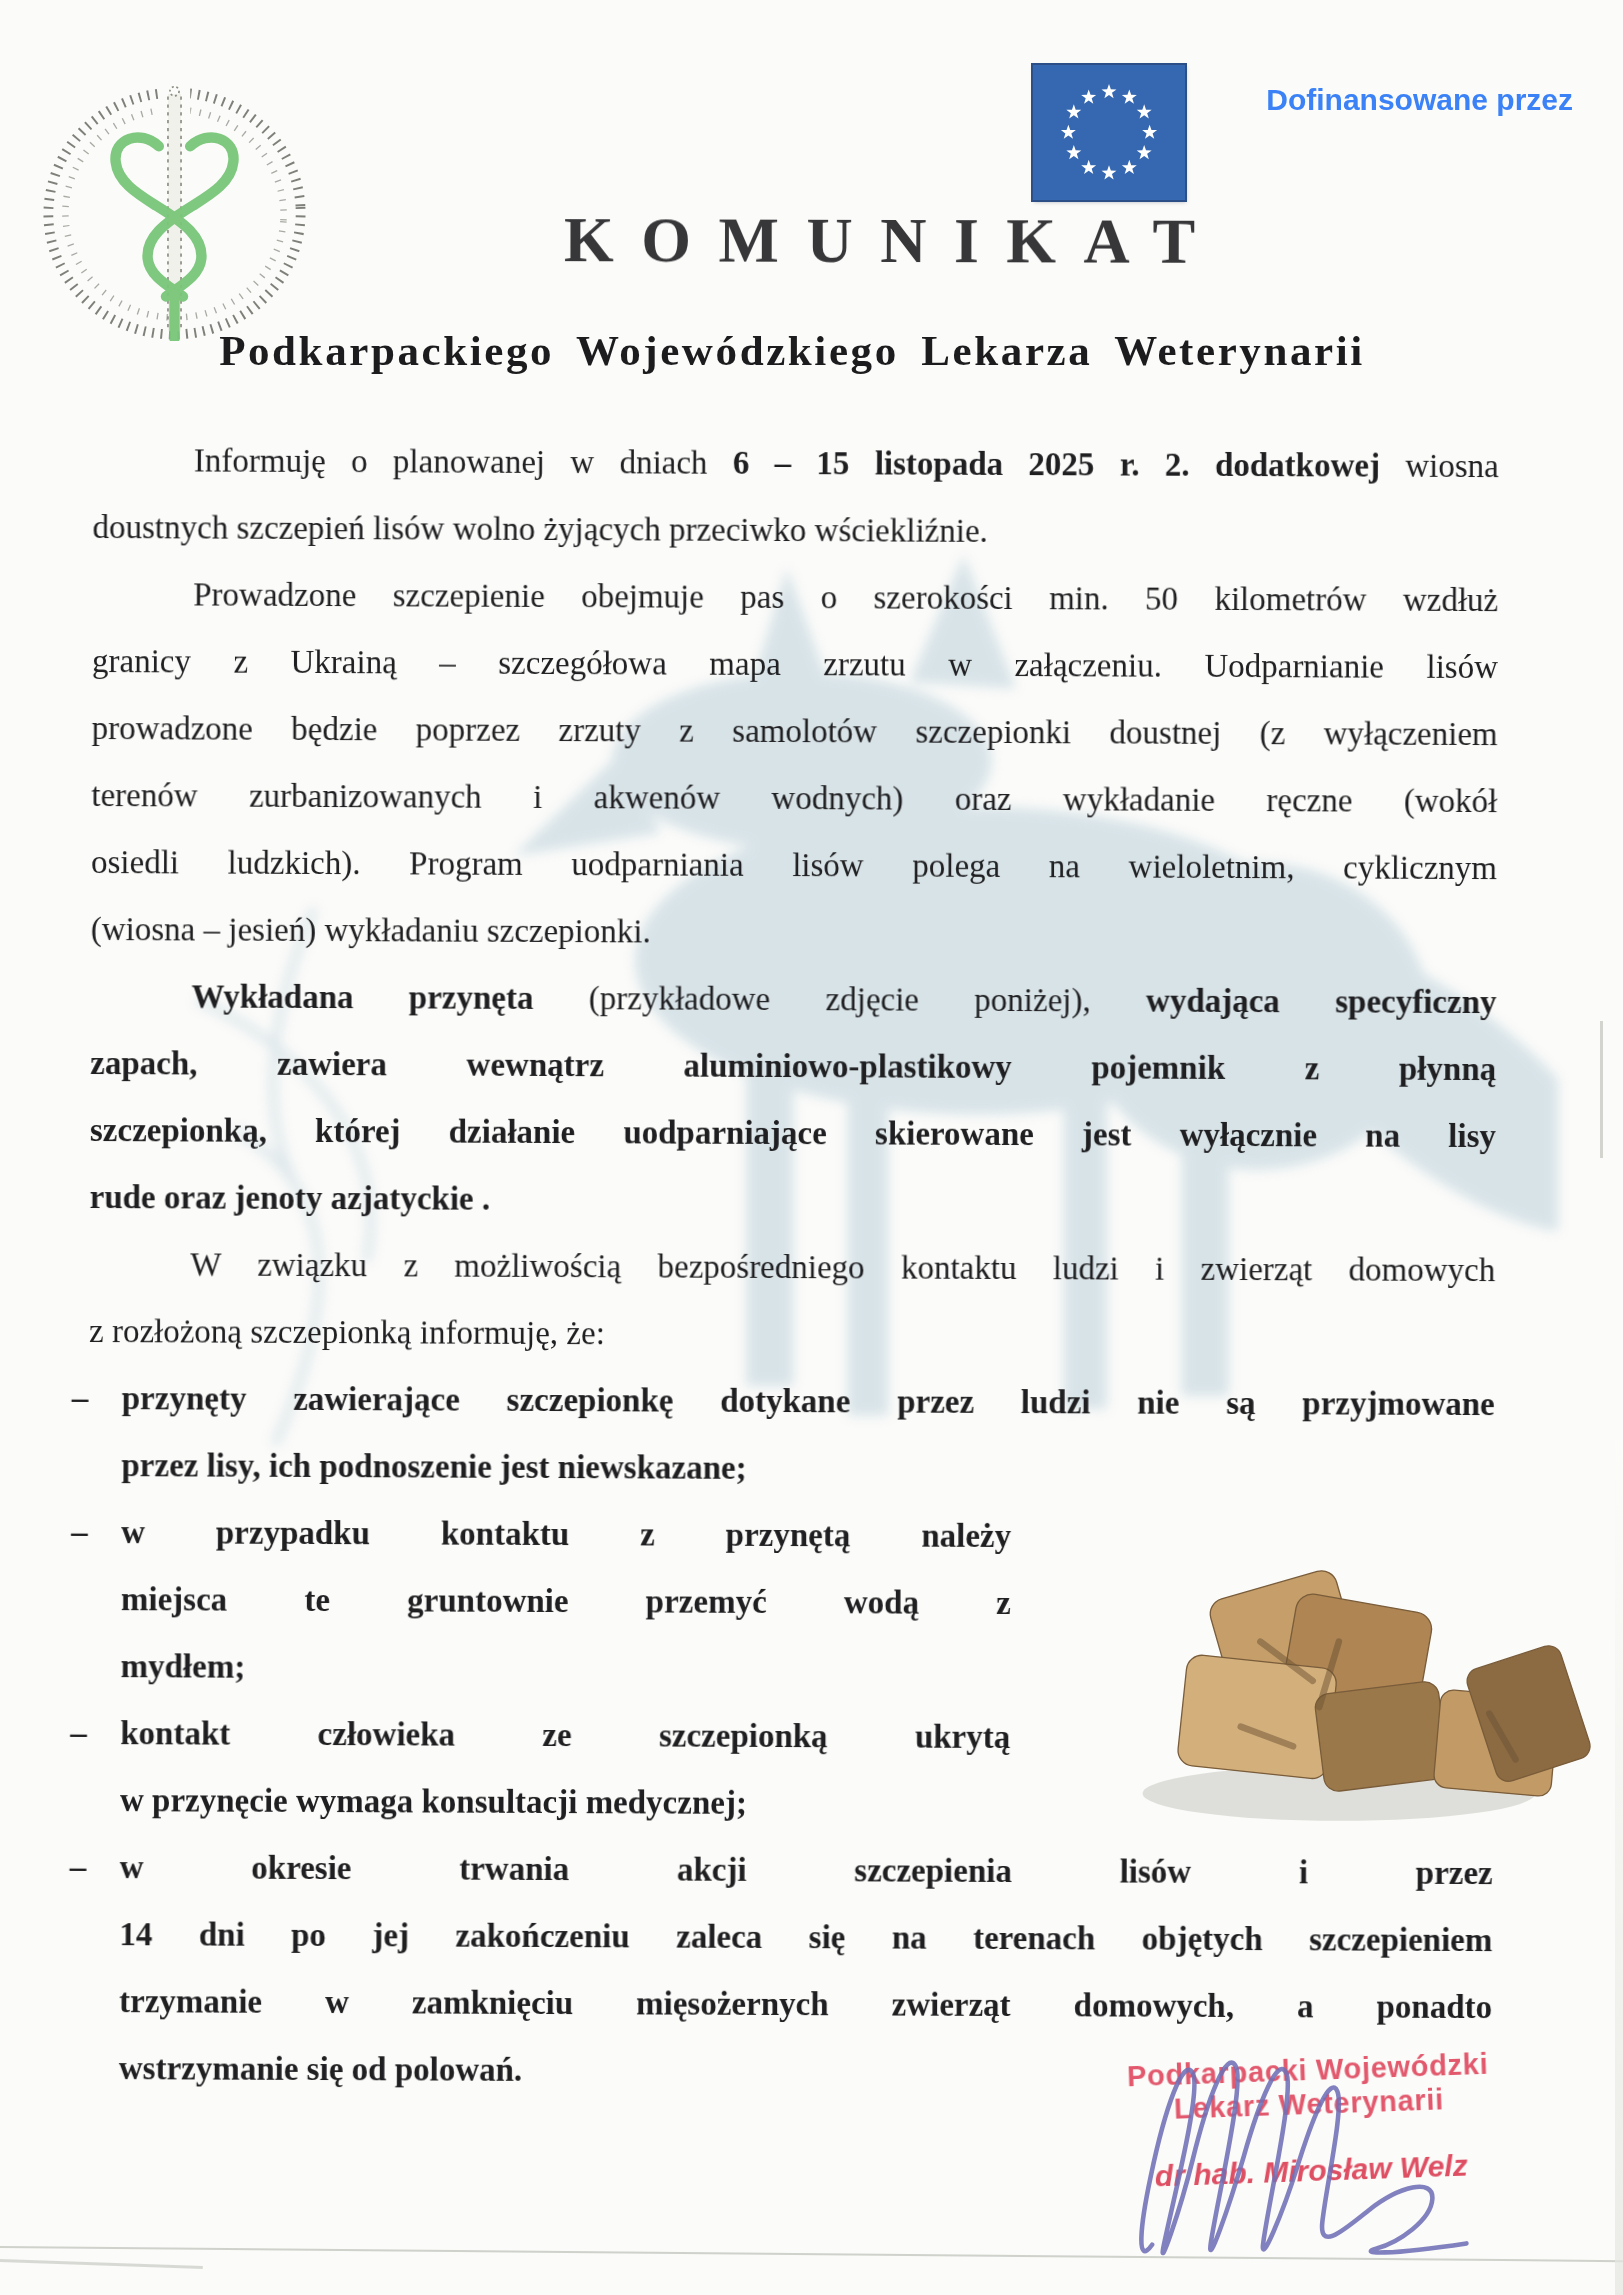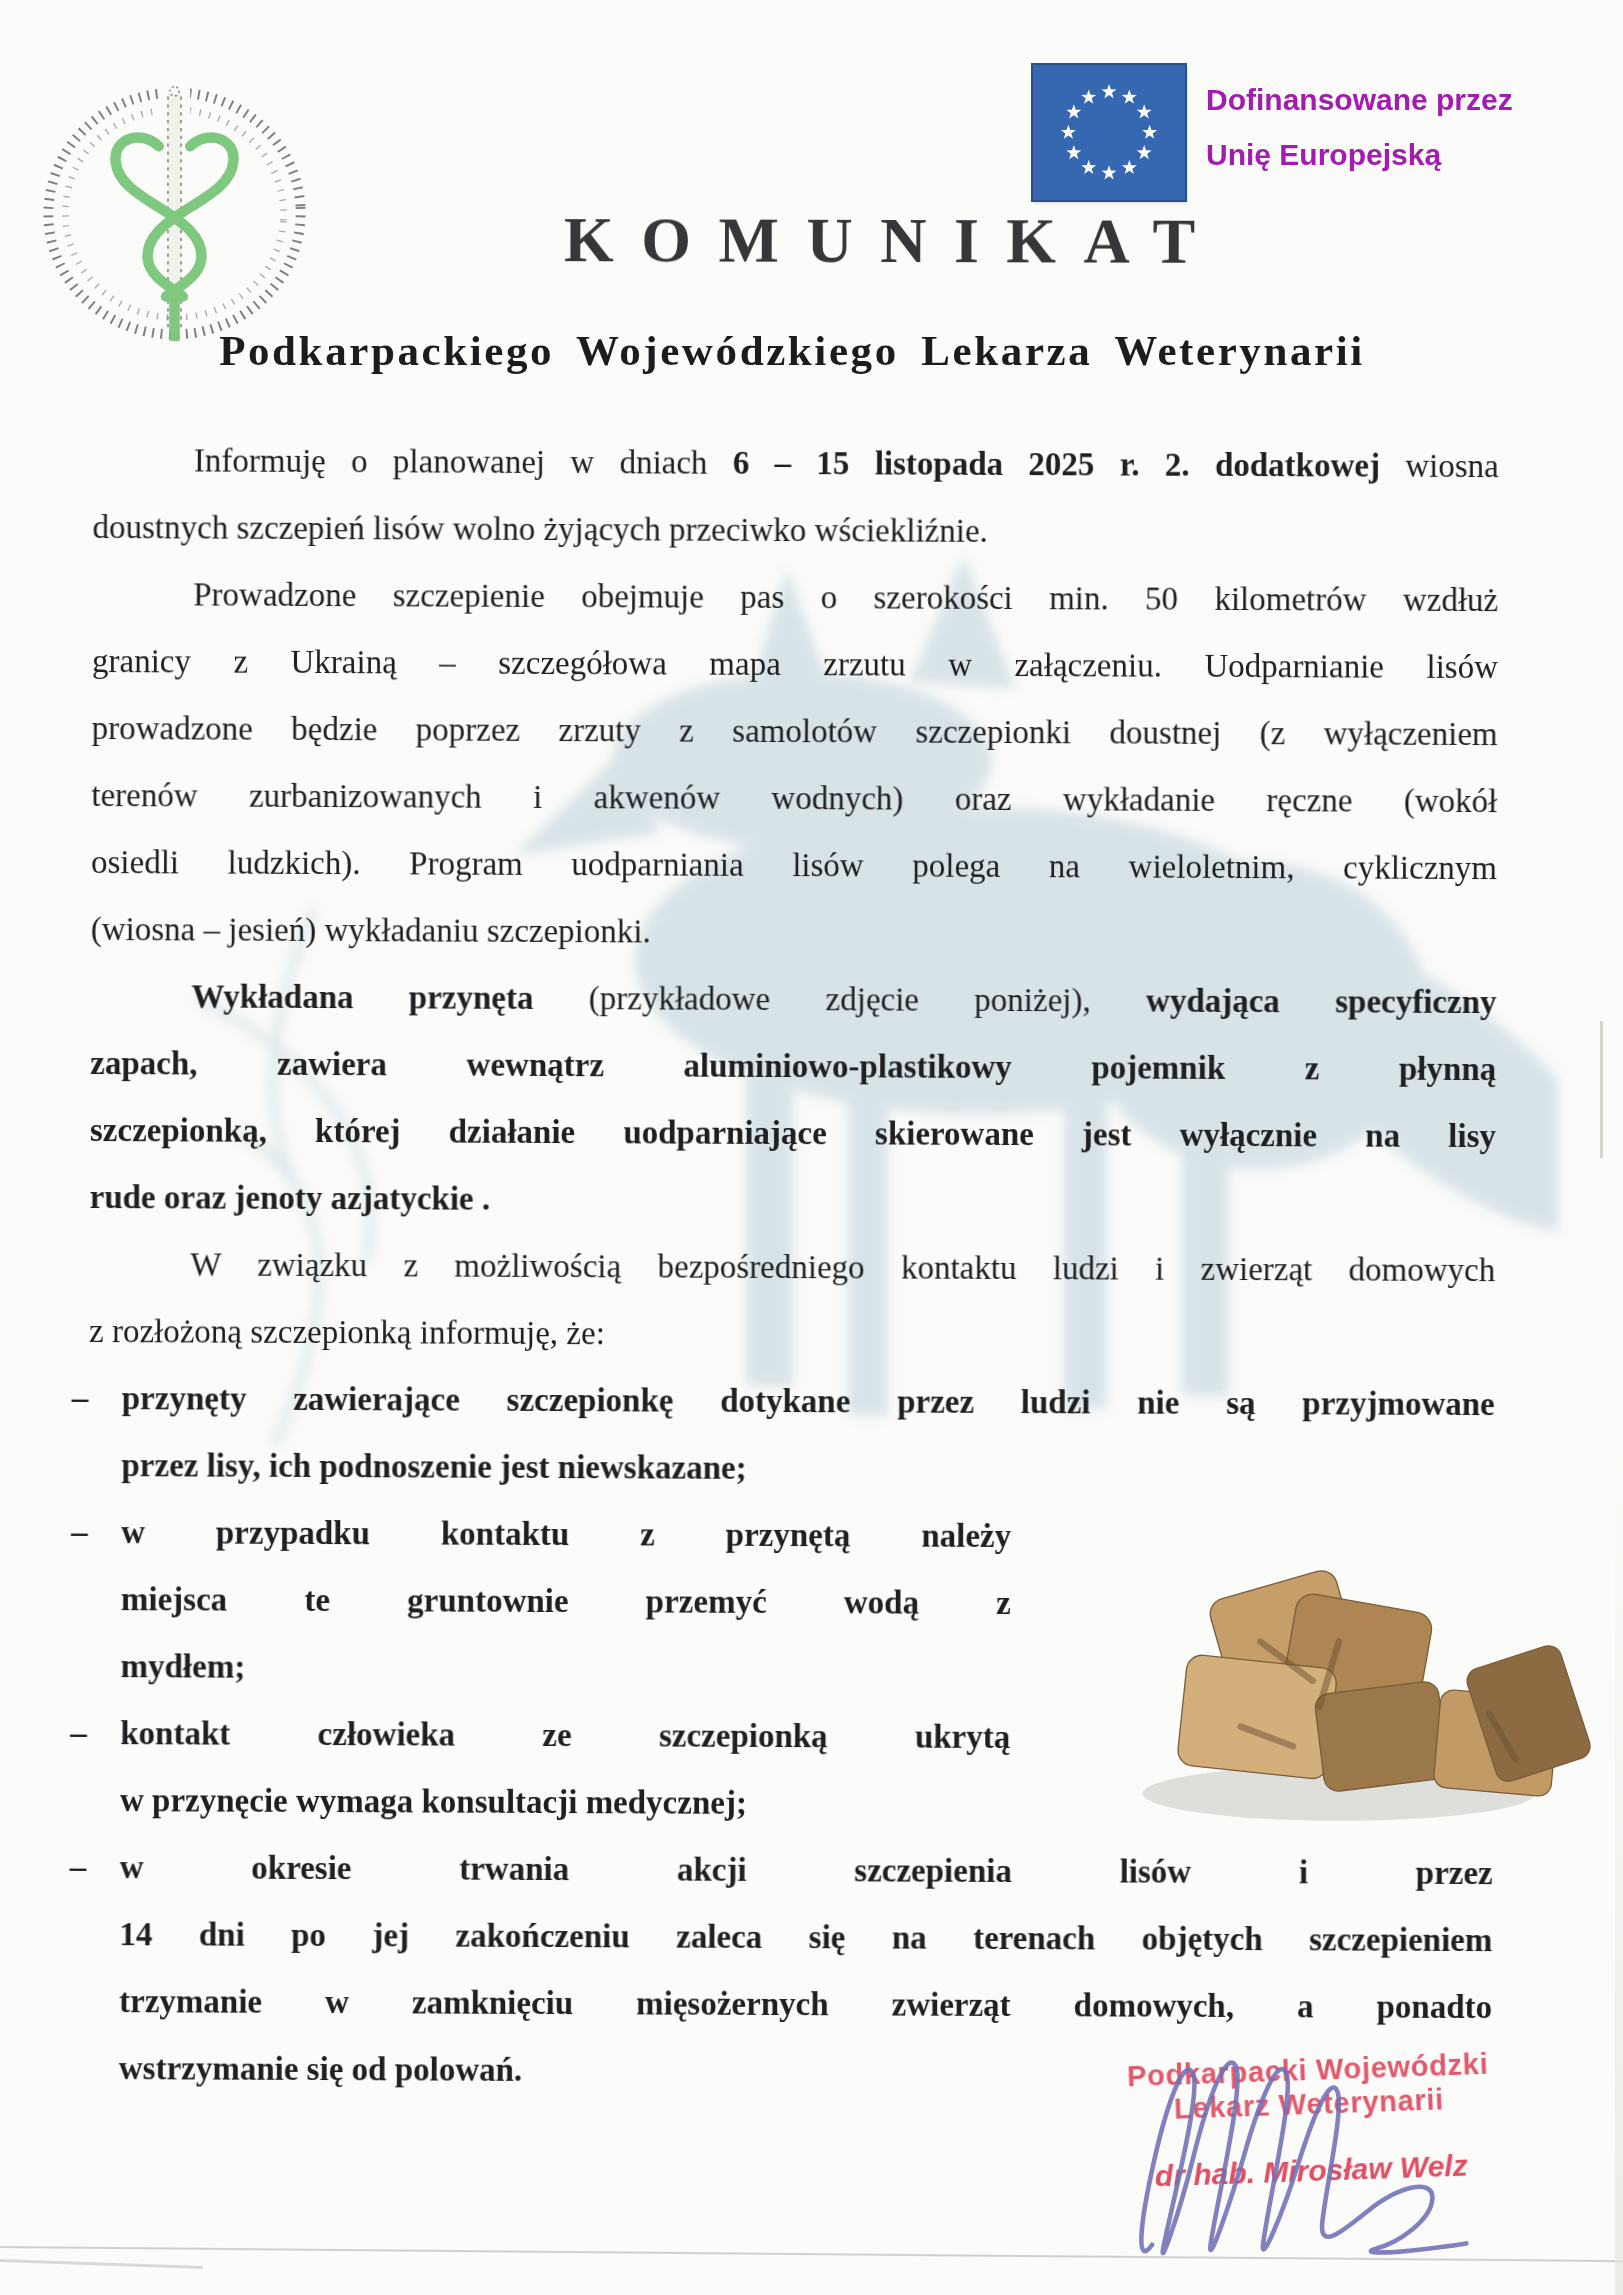--- a/index.html
+++ b/index.html
@@ -26,22 +26,23 @@
     position:absolute;left:0;right:0;top:326px;text-align:center;
     font-size:43px;font-weight:bold;letter-spacing:2.6px;word-spacing:9.2px;
     color:#1c1c1e;margin-left:-39px;
   }
   .eu-block{position:absolute;left:1033px;top:65px;}
   .eu-flag{position:absolute;left:0;top:0;width:152px;height:135px;
     box-shadow:0 0 0 2px #2b4f86, 1.3px 2px 3.9px rgba(90,100,120,.45);}
   .eu-text{
     position:absolute;left:173px;top:6.5px;width:367px;
     font-family:"Liberation Sans", sans-serif;font-weight:bold;
-    font-size:30px;line-height:55px;color:#a21caf;white-space:nowrap;
+    font-size:30px;line-height:55px;color:#3b82f6;white-space:nowrap;
     filter:blur(0.4px);
+    text-align:right;
   }
 
   
   .fox{position:absolute;left:157px;top:535px;width:1401px;height:982px;
     opacity:.42;filter:blur(5.9px);pointer-events:none;}
   .bait{position:absolute;left:1123px;top:1563px;width:471px;height:275px;
     filter:blur(0.5px) saturate(.95);}
 
   
   .body-text{
@@ -114,21 +115,20 @@
         <path transform="translate(116 165)" d="M0,-12 L2.82,-3.88 L11.41,-3.71 L4.56,1.48 L7.05,9.71 L0,4.68 L-7.05,9.71 L-4.56,1.48 L-11.41,-3.71 L-2.82,-3.88 Z"></path>
         <path transform="translate(85 156.7)" d="M0,-12 L2.82,-3.88 L11.41,-3.71 L4.56,1.48 L7.05,9.71 L0,4.68 L-7.05,9.71 L-4.56,1.48 L-11.41,-3.71 L-2.82,-3.88 Z"></path>
         <path transform="translate(62.3 134)" d="M0,-12 L2.82,-3.88 L11.41,-3.71 L4.56,1.48 L7.05,9.71 L0,4.68 L-7.05,9.71 L-4.56,1.48 L-11.41,-3.71 L-2.82,-3.88 Z"></path>
         <path transform="translate(54 103)" d="M0,-12 L2.82,-3.88 L11.41,-3.71 L4.56,1.48 L7.05,9.71 L0,4.68 L-7.05,9.71 L-4.56,1.48 L-11.41,-3.71 L-2.82,-3.88 Z"></path>
         <path transform="translate(62.3 72)" d="M0,-12 L2.82,-3.88 L11.41,-3.71 L4.56,1.48 L7.05,9.71 L0,4.68 L-7.05,9.71 L-4.56,1.48 L-11.41,-3.71 L-2.82,-3.88 Z"></path>
         <path transform="translate(85 49.3)" d="M0,-12 L2.82,-3.88 L11.41,-3.71 L4.56,1.48 L7.05,9.71 L0,4.68 L-7.05,9.71 L-4.56,1.48 L-11.41,-3.71 L-2.82,-3.88 Z"></path>
       </g>
     </svg>
     <div class="eu-text">
       <div>Dofinansowane przez</div>
-      <div>Unię Europejską</div>
     </div>
   </div>
 
   <svg class="fox" viewBox="0 0 2140 1480">
     <g fill="#a9c4d2">
       <polygon points="900,250 962,40 1032,235"></polygon>
       <polygon points="1150,215 1232,20 1312,225"></polygon>
       <ellipse cx="985" cy="335" rx="290" ry="135"></ellipse>
       <polygon points="700,330 545,480 770,445"></polygon>
       <ellipse cx="1255" cy="640" rx="525" ry="235"></ellipse>

